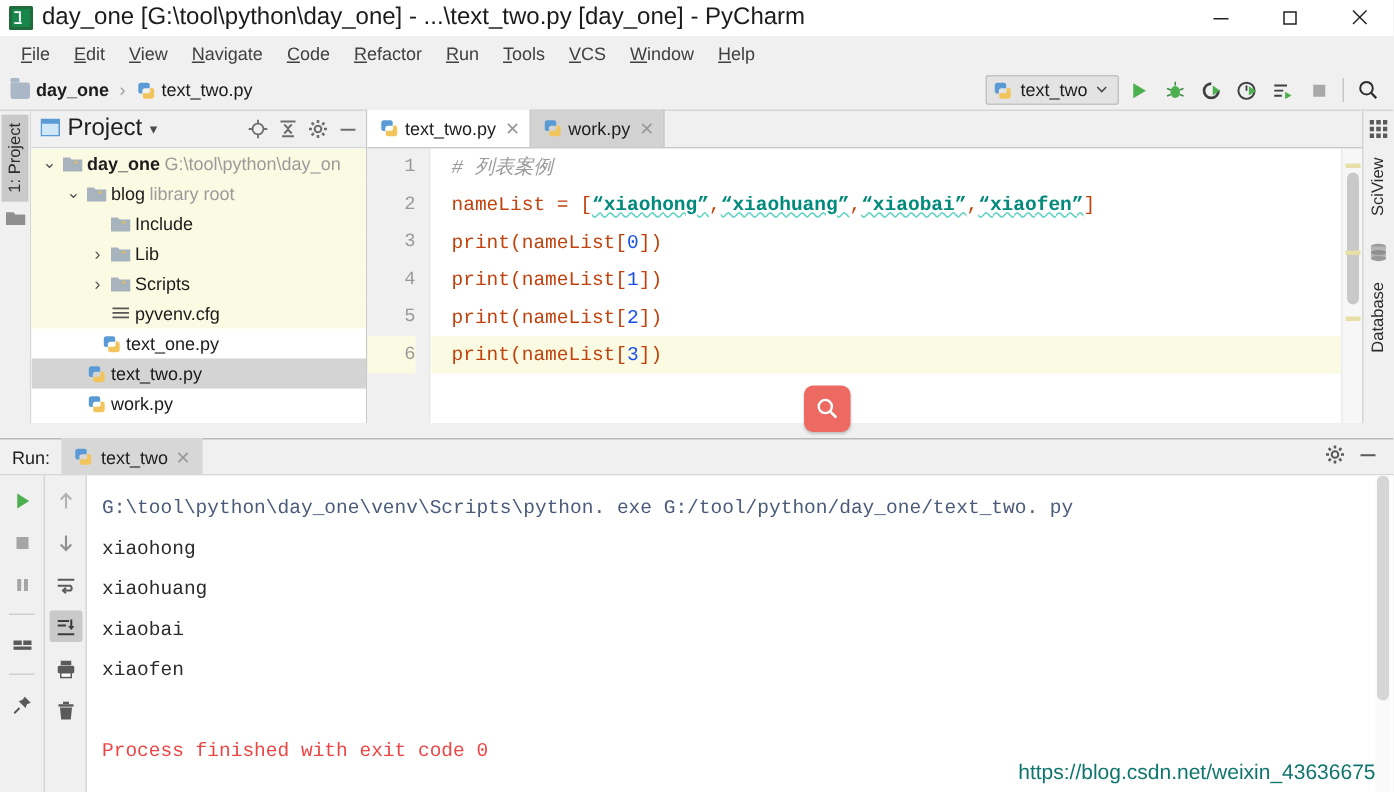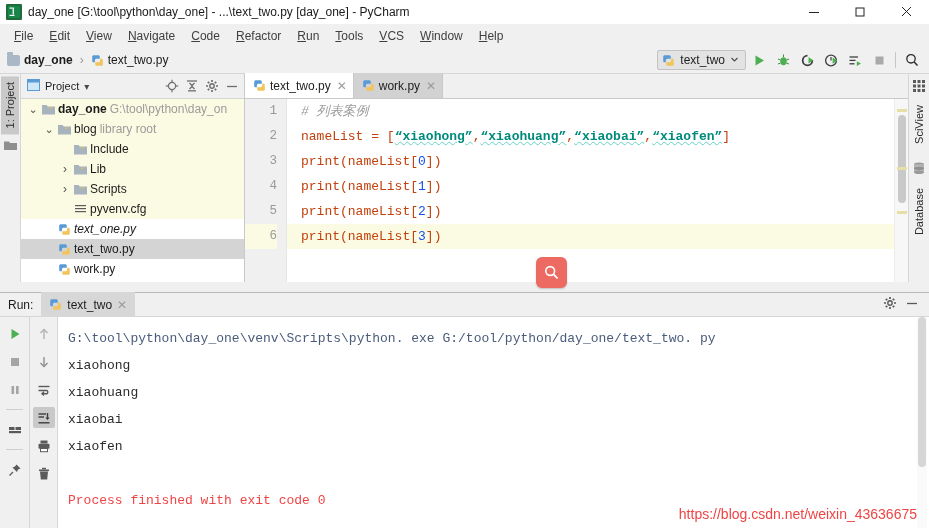--- a/index.html
+++ b/index.html
@@ -17,21 +17,21 @@
   .titlebar {
     height: 24px; background: #ffffff; display: flex; align-items: center;
     padding-left: 6px; border-bottom: 1px solid #ffffff;
   }
   .title-icon {
     width: 16px; height: 16px; background: #1f6b3a; border-radius: 1px;
     display: inline-flex; align-items: center; justify-content: center;
     margin-right: 6px; flex: none;
   }
   .title-icon svg { display:block; }
-  .title-text { font-size: 12px; color: #1b1b1b; white-space: nowrap; }
+  .title-text { font-size: 16px; color: #1b1b1b; white-space: nowrap; }
   .win-btns { margin-left: auto; display: flex; height: 24px; }
   .win-btn {
     width: 46px; height: 24px; display: flex; align-items: center; justify-content: center;
     color: #222;
   }
 
   
   .menubar {
     height: 23px; background: #f0f0f0; display: flex; align-items: center;
     padding-left: 6px; gap: 0px;
@@ -87,21 +87,21 @@
   .vtab.active { background: #c9c9c9; }
   .vstrip-ico { margin-top: 6px; }
 
   
   .project-panel { width: 224px; background: #ffffff; display: flex; flex-direction: column;
                    border-right: 1px solid #c9c9c9; }
   .pp-header {
     height: 25px; display: flex; align-items: center; gap: 5px; padding: 0 4px 0 6px;
     background: #f0f0f0; border-bottom: 1px solid #d6d6d6;
   }
-  .pp-title { font-size: 11px; }
+  .pp-title { font-size: 16px; }
   .pp-tools { margin-left: auto; display: flex; align-items: center; gap: 3px; }
   .pp-tool { width: 17px; height: 17px; display:flex; align-items:center; justify-content:center; }
 
   .tree { flex: 1; overflow: hidden; background: #ffffff; font-size: 12px; }
   .tnode {
     height: 20px; display: flex; align-items: center; gap: 3px; white-space: nowrap;
     padding-right: 4px;
   }
   .tnode.hl { background: #fbfbe3; }
   .tnode.sel { background: #d4d4d4; }
@@ -187,21 +187,21 @@
   .console {
     flex: 1; background: #ffffff; font-family: "Liberation Mono", monospace;
     font-size: 13px; padding: 8px 0 0 10px; overflow: hidden; position: relative;
   }
   .oline { height: 27px; line-height: 27px; white-space: pre; }
   .o-cmd { color: #4a5b7a; }
   .o-out { color: #2b2b2b; }
   .o-fin { color: #ef4444; }
 
   .watermark {
-    position: absolute; right: 12px; bottom: 6px; color: #ef4444; font-size: 14px;
+    position: absolute; right: 12px; bottom: 6px; color: #0f766e; font-size: 14px;
     white-space: nowrap; pointer-events: none;
   }
   .console-sb { position:absolute; right:2px; top:0; width:10px; height:100%; background:#fafafa; }
   .console-sb i { position:absolute; right:1px; top:0; width:8px; height:150px; background:#d6d6d6; border-radius:4px; display:block;}
 </style>
 </head>
 <body>
 
 <div id="app">
 
@@ -451,21 +451,21 @@
               <svg width="13" height="12" viewBox="0 0 13 12">
                 <g fill="#5a5a5a">
                   <rect x="1" y="2" width="11" height="1.2"></rect>
                   <rect x="1" y="5" width="11" height="1.2"></rect>
                   <rect x="1" y="8" width="11" height="1.2"></rect>
                 </g>
               </svg>
             </span>
             <span class="tlabel">pyvenv.cfg</span>
           </div>
-          <div class="tnode" style="padding-left: 22px; font-style: italic;">
+          <div class="tnode" style="padding-left: 32px;">
             <span class="twist"></span>
             <span style="display: inline-flex; align-items: center; flex: 0 0 auto;">
               <svg width="13" height="13" viewBox="0 0 13 13">
                 <path d="M3 1.2h4.2c1 0 1.6.6 1.6 1.5v2.1H5.6c-1 0-1.7.7-1.7 1.6v1.9H2.6c-.9 0-1.4-.7-1.4-1.6V2.8c0-.9.6-1.6 1.8-1.6z" fill="#5b9bd5"></path>
                 <path d="M10 11.8H5.8c-1 0-1.6-.6-1.6-1.5V8.2h3.2c1 0 1.7-.7 1.7-1.6V4.7h1.3c.9 0 1.4.7 1.4 1.6v3.9c0 .9-.6 1.6-1.8 1.6z" fill="#f2c55c"></path>
               </svg>
             </span>
             <span class="tlabel">text_one.py</span>
           </div>
           <div class="tnode sel" style="padding-left: 22px;">

